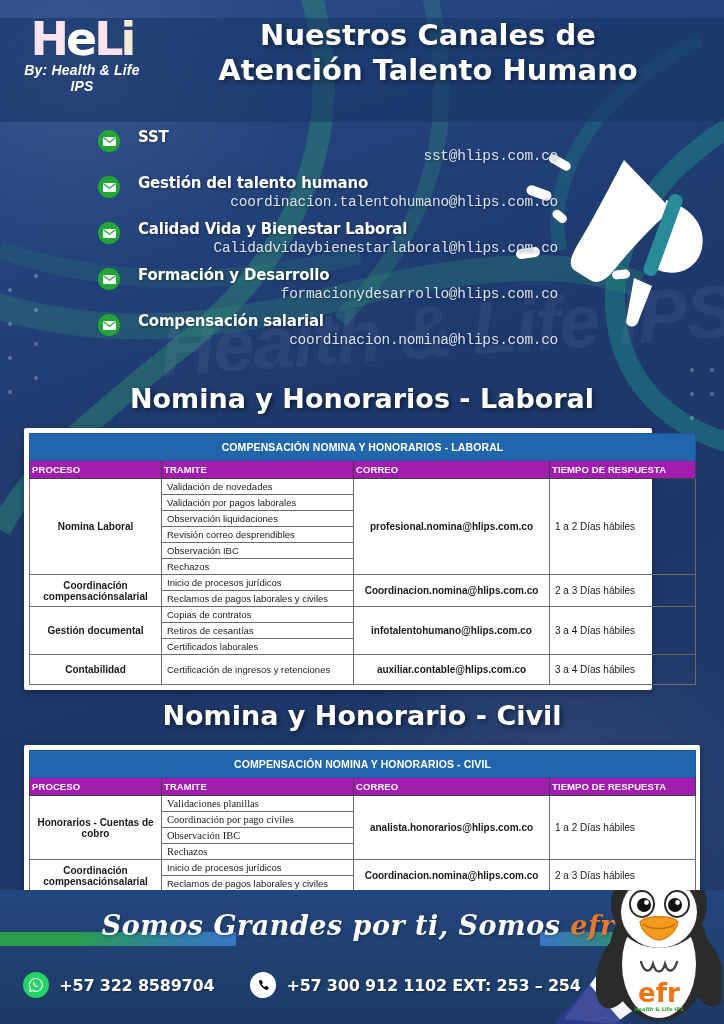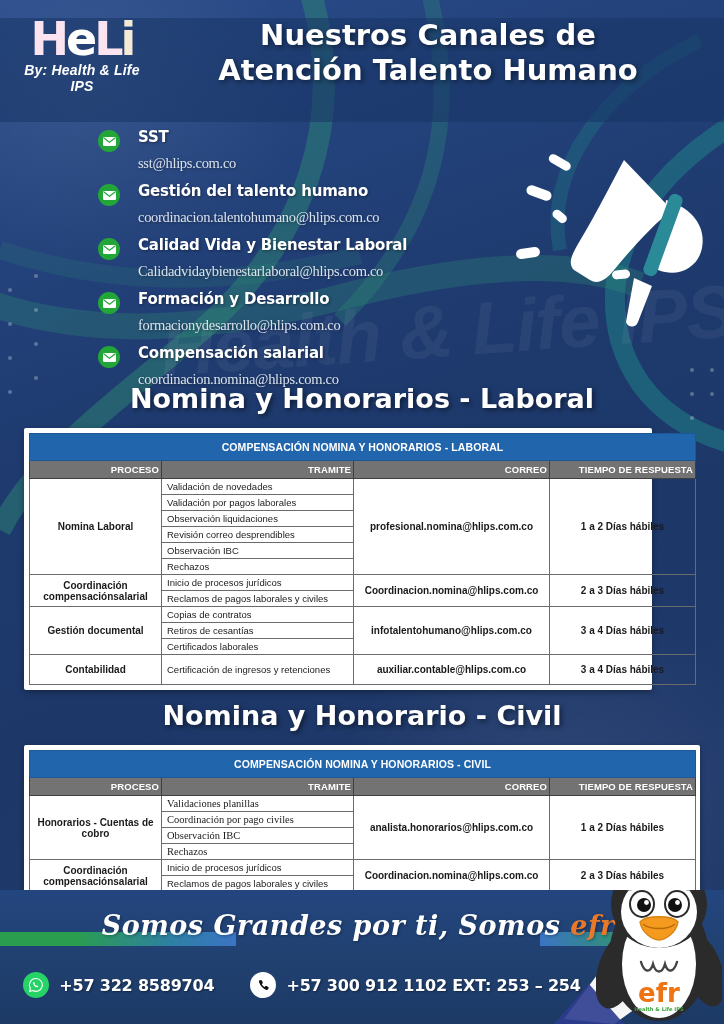--- a/index.html
+++ b/index.html
@@ -68,23 +68,23 @@
     width:22px;height:22px;border-radius:50%;
     background:#23a638; display:flex; align-items:center; justify-content:center;
   }
   .mail-ic svg{ display:block; }
   .cname{
     color:#ffffff; font-weight:bold; font-size:15px;
     text-shadow:1px 1px 3px rgba(0,0,0,.4);
     font-family:"DejaVu Sans",sans-serif; letter-spacing:-.2px;
   }
   .cmail{
-    color:#d9e2ef; font-size:14.5px; margin-top:9px;
+    color:#d9e2ef; font-size:14.5px; margin-top:2px;
     text-shadow:1px 1px 3px rgba(0,0,0,.4);
-    font-family:Liberation Serif, serif; letter-spacing:-.3px;
+    font-family:Liberation Mono, monospace; letter-spacing:-.3px;text-align:right;
   }
 
   
   .sect-title{
     position:absolute; left:0; right:0; text-align:center;
     color:#fff; font-size:27px; font-weight:bold;
     text-shadow:2px 2px 5px rgba(0,0,0,.5);
     font-family:"DejaVu Sans",sans-serif;
   }
 
@@ -94,32 +94,32 @@
     padding:5px; border-radius:2px;
     box-shadow:0 2px 6px rgba(0,0,0,.35);
   }
   table{ border-collapse:collapse; width:100%; table-layout:fixed; }
   .tbl-title td{
     background:#2166ac; color:#fff; font-weight:bold;
     font-size:10.5px; text-align:center; padding:7px 2px; letter-spacing:.1px;
     border:1px solid #1d5795;
   }
   .tbl-head td{
-    background:#737373; color:#fff; font-weight:bold;
-    font-size:9.5px; text-align:right; padding:3px 2px;
+    background:#a21caf; color:#fff; font-weight:bold;
+    font-size:9.5px; text-align:left; padding:3px 2px;
     border:1px solid #3f3f3f; letter-spacing:.1px;
   }
   td.cell{
     border:1px solid #6b6b6b; color:#1a1a1a;
     font-size:9.5px; padding:2px 5px; vertical-align:middle;
   }
   td.proc{ text-align:center; font-weight:bold; font-size:10px; }
   td.tram{ text-align:left; }
   td.mail{ text-align:center; font-weight:bold; font-size:10px; }
-  td.time{ text-align:center; font-size:10px;font-weight:bold; }
+  td.time{ font-size:10px; }
   .serif td.tram{ font-family:"Liberation Serif", serif; font-size:10.5px; }
 
   
   #footer{
     position:absolute; left:0; right:0; bottom:0; height:134px; overflow:hidden;
     background:linear-gradient(180deg,#24467f 0%,#20406f 55%,#1d3a66 100%);
   }
   #fbar{
     position:absolute; left:0; top:42px; width:236px; height:14px;
     background:linear-gradient(90deg,#2a9d4f 0%,#2a9d4f 32%,#2f7fa8 75%,#3b74c4 100%);

